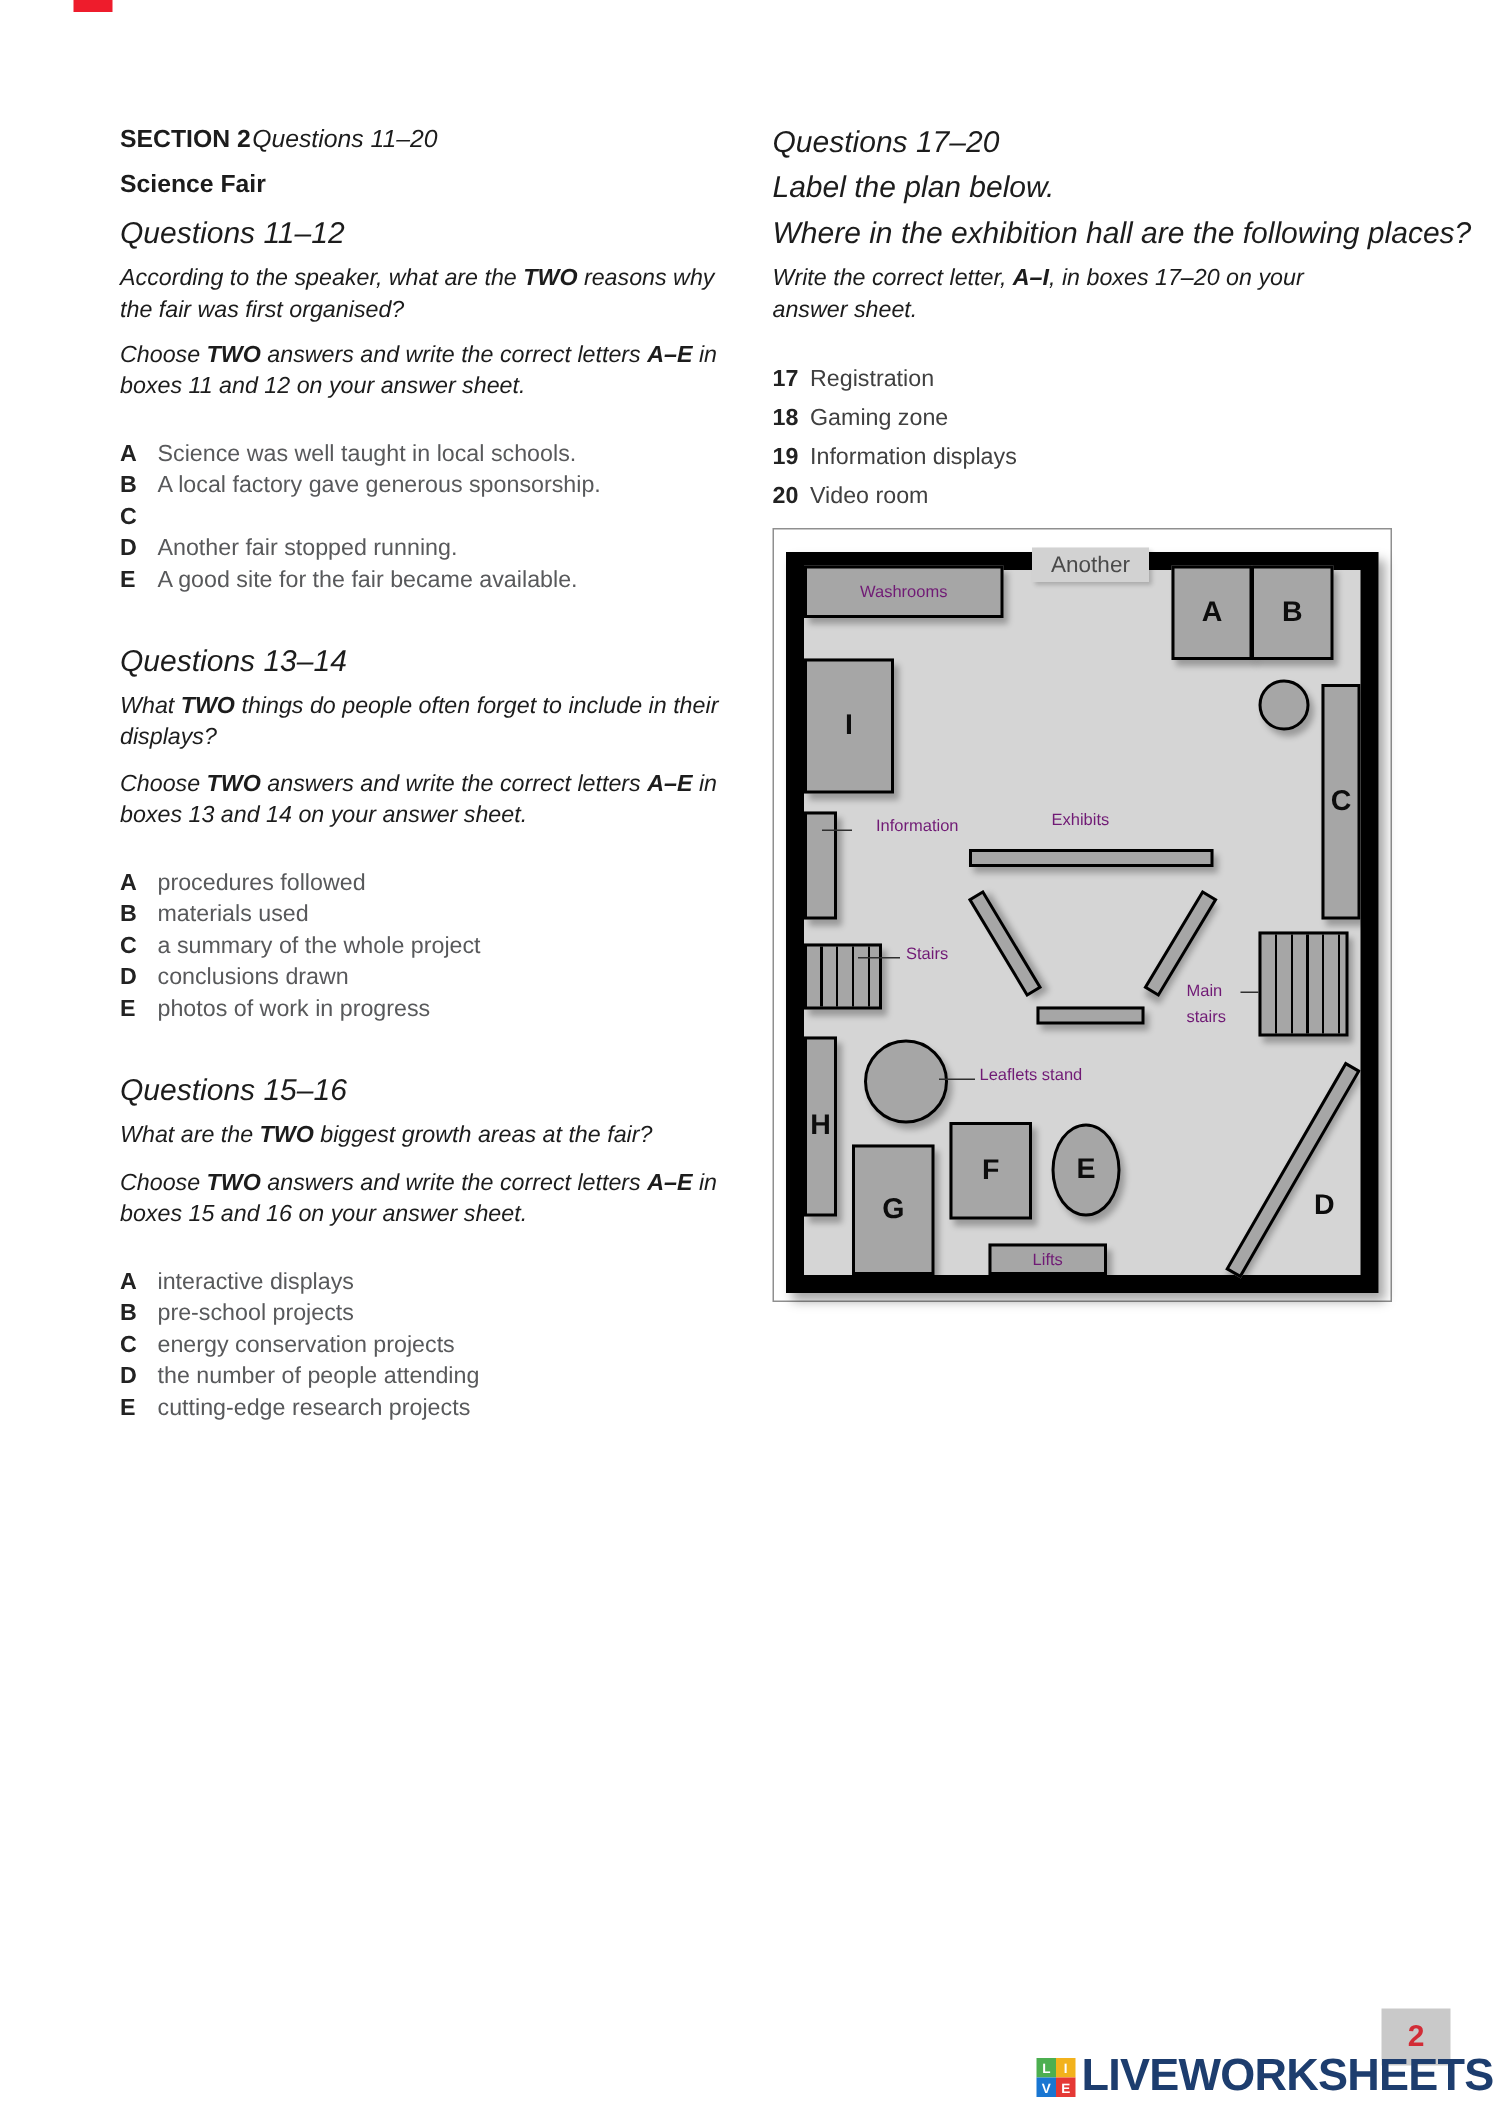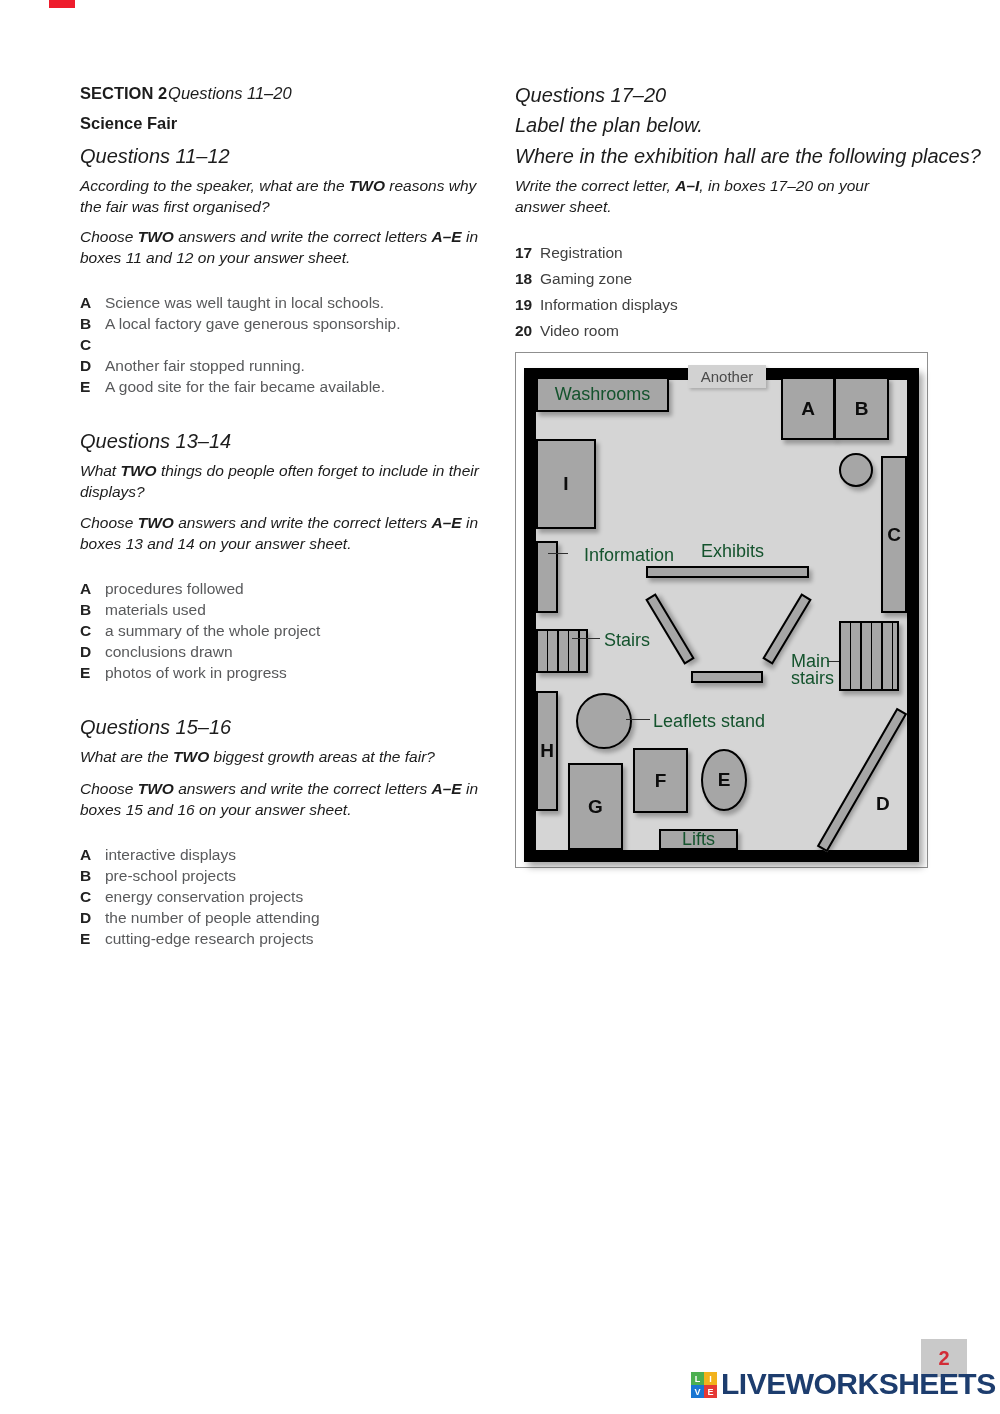--- a/index.html
+++ b/index.html
@@ -26,21 +26,21 @@
   .qitem .qn{width:25px;font-weight:bold;color:#222;flex:0 0 25px;}
   .qitem .qt{color:#404040;}
   
   .plan{left:515px;top:352px;width:411px;height:514px;border:1.5px solid #8f8f8f;background:#fff;}
   .wall{position:absolute;left:8px;top:15px;width:395px;height:494px;box-sizing:border-box;
         border:12px solid #000;background:#d5d5d5;box-shadow:4px 5px 7px rgba(0,0,0,0.35);}
   .pbox{position:absolute;background:#a6a6a6;border:2px solid #000;box-sizing:border-box;
         display:flex;align-items:center;justify-content:center;
         box-shadow:3px 4px 4px rgba(0,0,0,0.28);}
   .letter{font-weight:bold;font-size:19px;color:#0d0d0d;}
-  .plab{position:absolute;font-size:18px;color:#14532d;white-space:nowrap;}
+  .plab{position:absolute;font-size:11px;color:#701a75;white-space:nowrap;}
   .conn{position:absolute;height:0;border-top:1.5px solid #2f2f2f;}
   .hatch{background-image:repeating-linear-gradient(to right,transparent 0 9px,#000 9px 10.5px);}
   .round{border-radius:50%;}
   .entr{position:absolute;background:#d2d2d2;display:flex;align-items:center;justify-content:center;
         font-size:15px;color:#4a4a4a;box-shadow:2px 2px 3px rgba(0,0,0,0.2);}
   
   .redmark{left:49px;top:0;width:26px;height:8px;background:#ee1c2c;}
   .pagebox{left:921px;top:1339px;width:46px;height:38px;background:#c9c9c9;
            display:flex;align-items:center;justify-content:center;z-index:1;}
   .pagenum{color:#d22c36;font-weight:bold;font-size:20px;}

